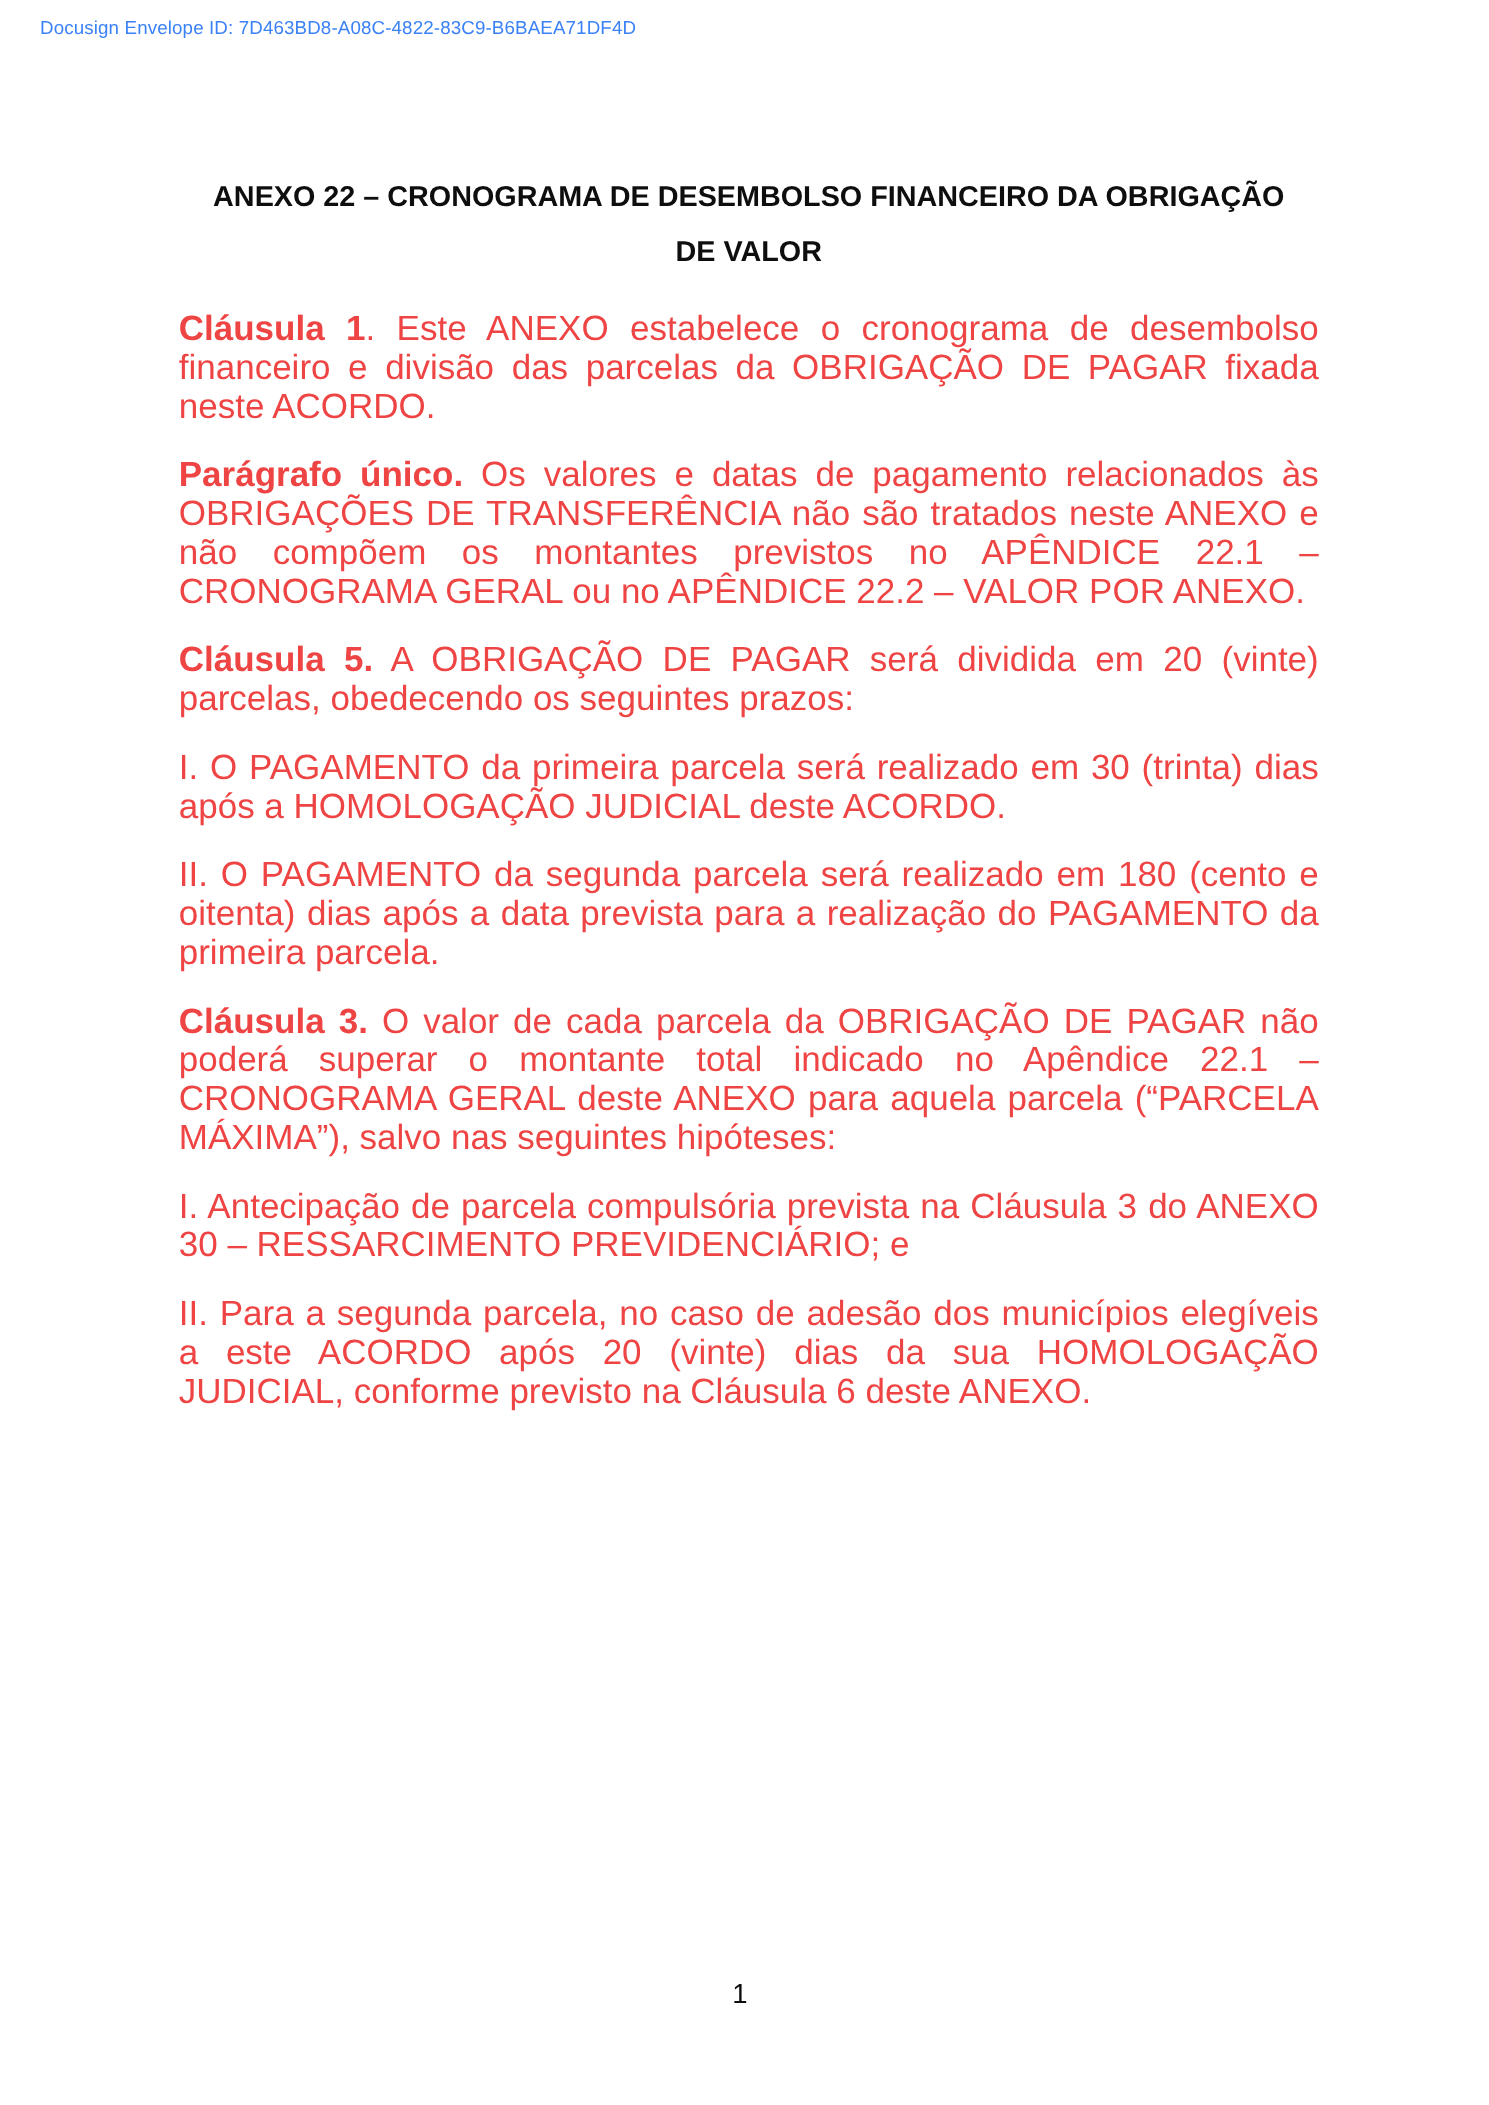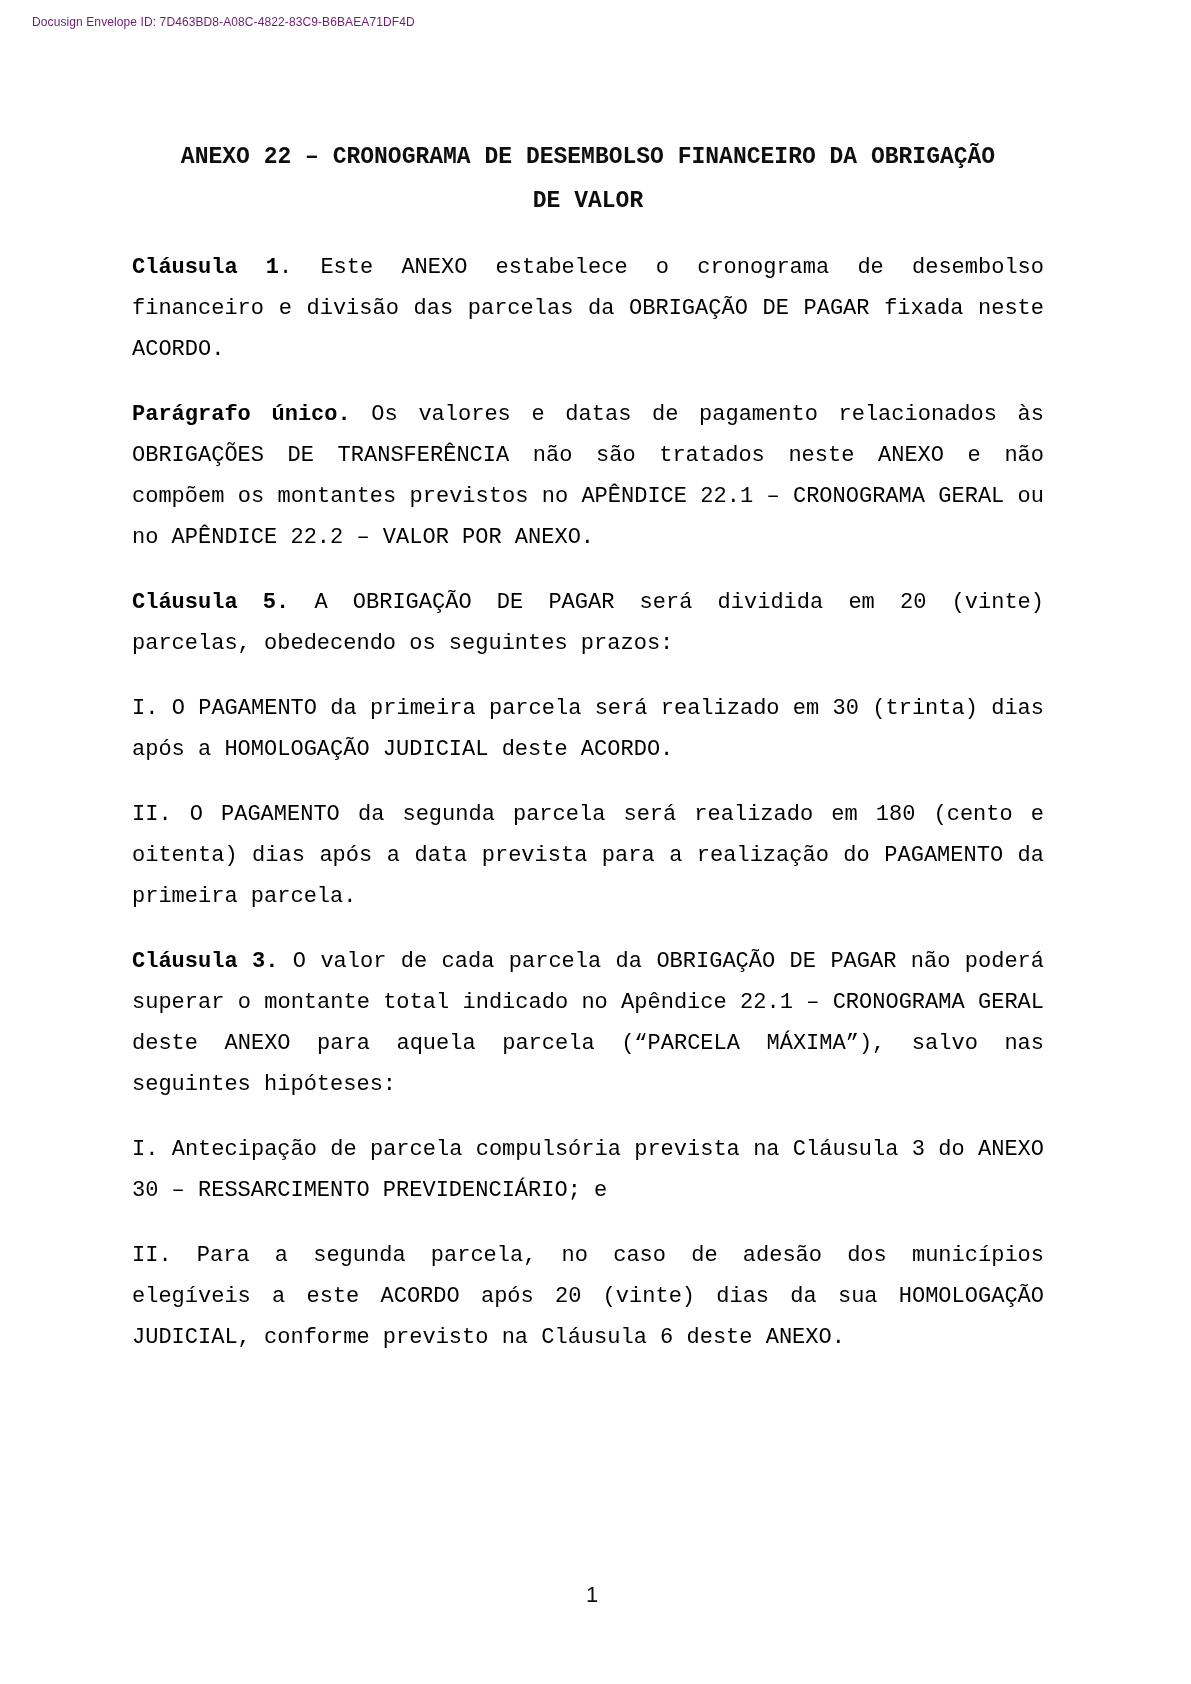--- a/index.html
+++ b/index.html
@@ -12,50 +12,49 @@
     height: 1684px;
     position: relative;
     font-family: "Liberation Sans", "DejaVu Sans", sans-serif;
     color: #121212;
     overflow: hidden;
   }
   .ds-header {
     position: absolute;
     left: 32px;
     top: 13px;
-    font-size: 12px;
+    font-size: 15px;
     line-height: 19px;
-    color: #701a75;
+    color: #3b82f6;
     letter-spacing: 0.1px;
     white-space: nowrap;
   }
   .content {
     position: absolute;
-    left: 132px;
+    left: 143px;
     top: 135px;
     width: 912px;
-    font-family: Liberation Mono, monospace;
   }
   .doc-title {
     margin: 0 0 24px 0;
     font-size: 23px;
     font-weight: bold;
     line-height: 44px;
     text-align: center;
     color: #0e0e0e;
   }
   .doc-title .tline {
     display: block;
   }
   .content p {
     margin: 0 0 24px 0;
-    font-size: 22px;
-    line-height: 41px;
+    font-size: 28px;
+    line-height: 31px;
     text-align: justify;
-    color: #000000;
+    color: #ef4444;
   }
   .content p b {
     font-weight: bold;
   }
   .page-number {
     position: absolute;
     top: 1582px;
     left: 136px;
     width: 912px;
     text-align: center;

